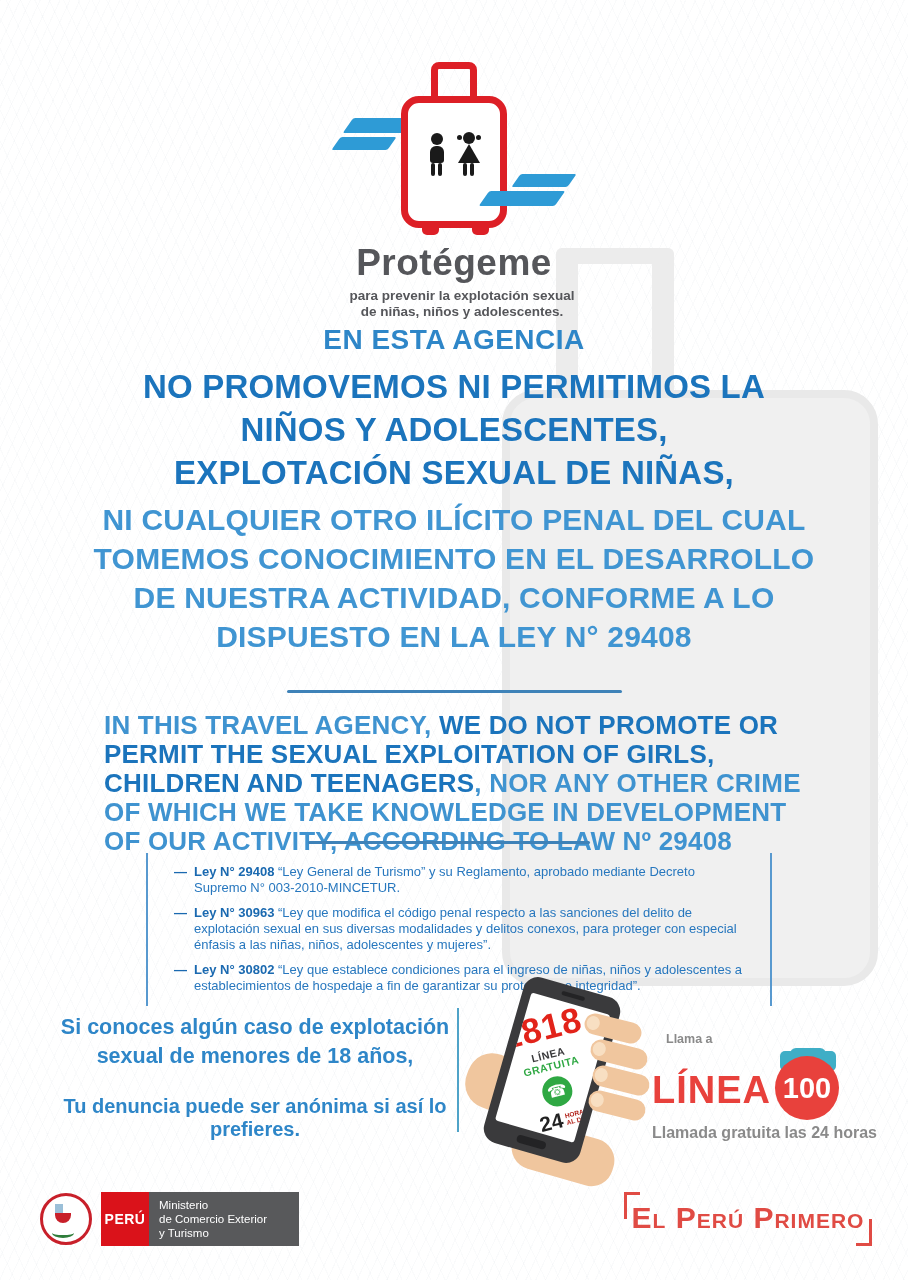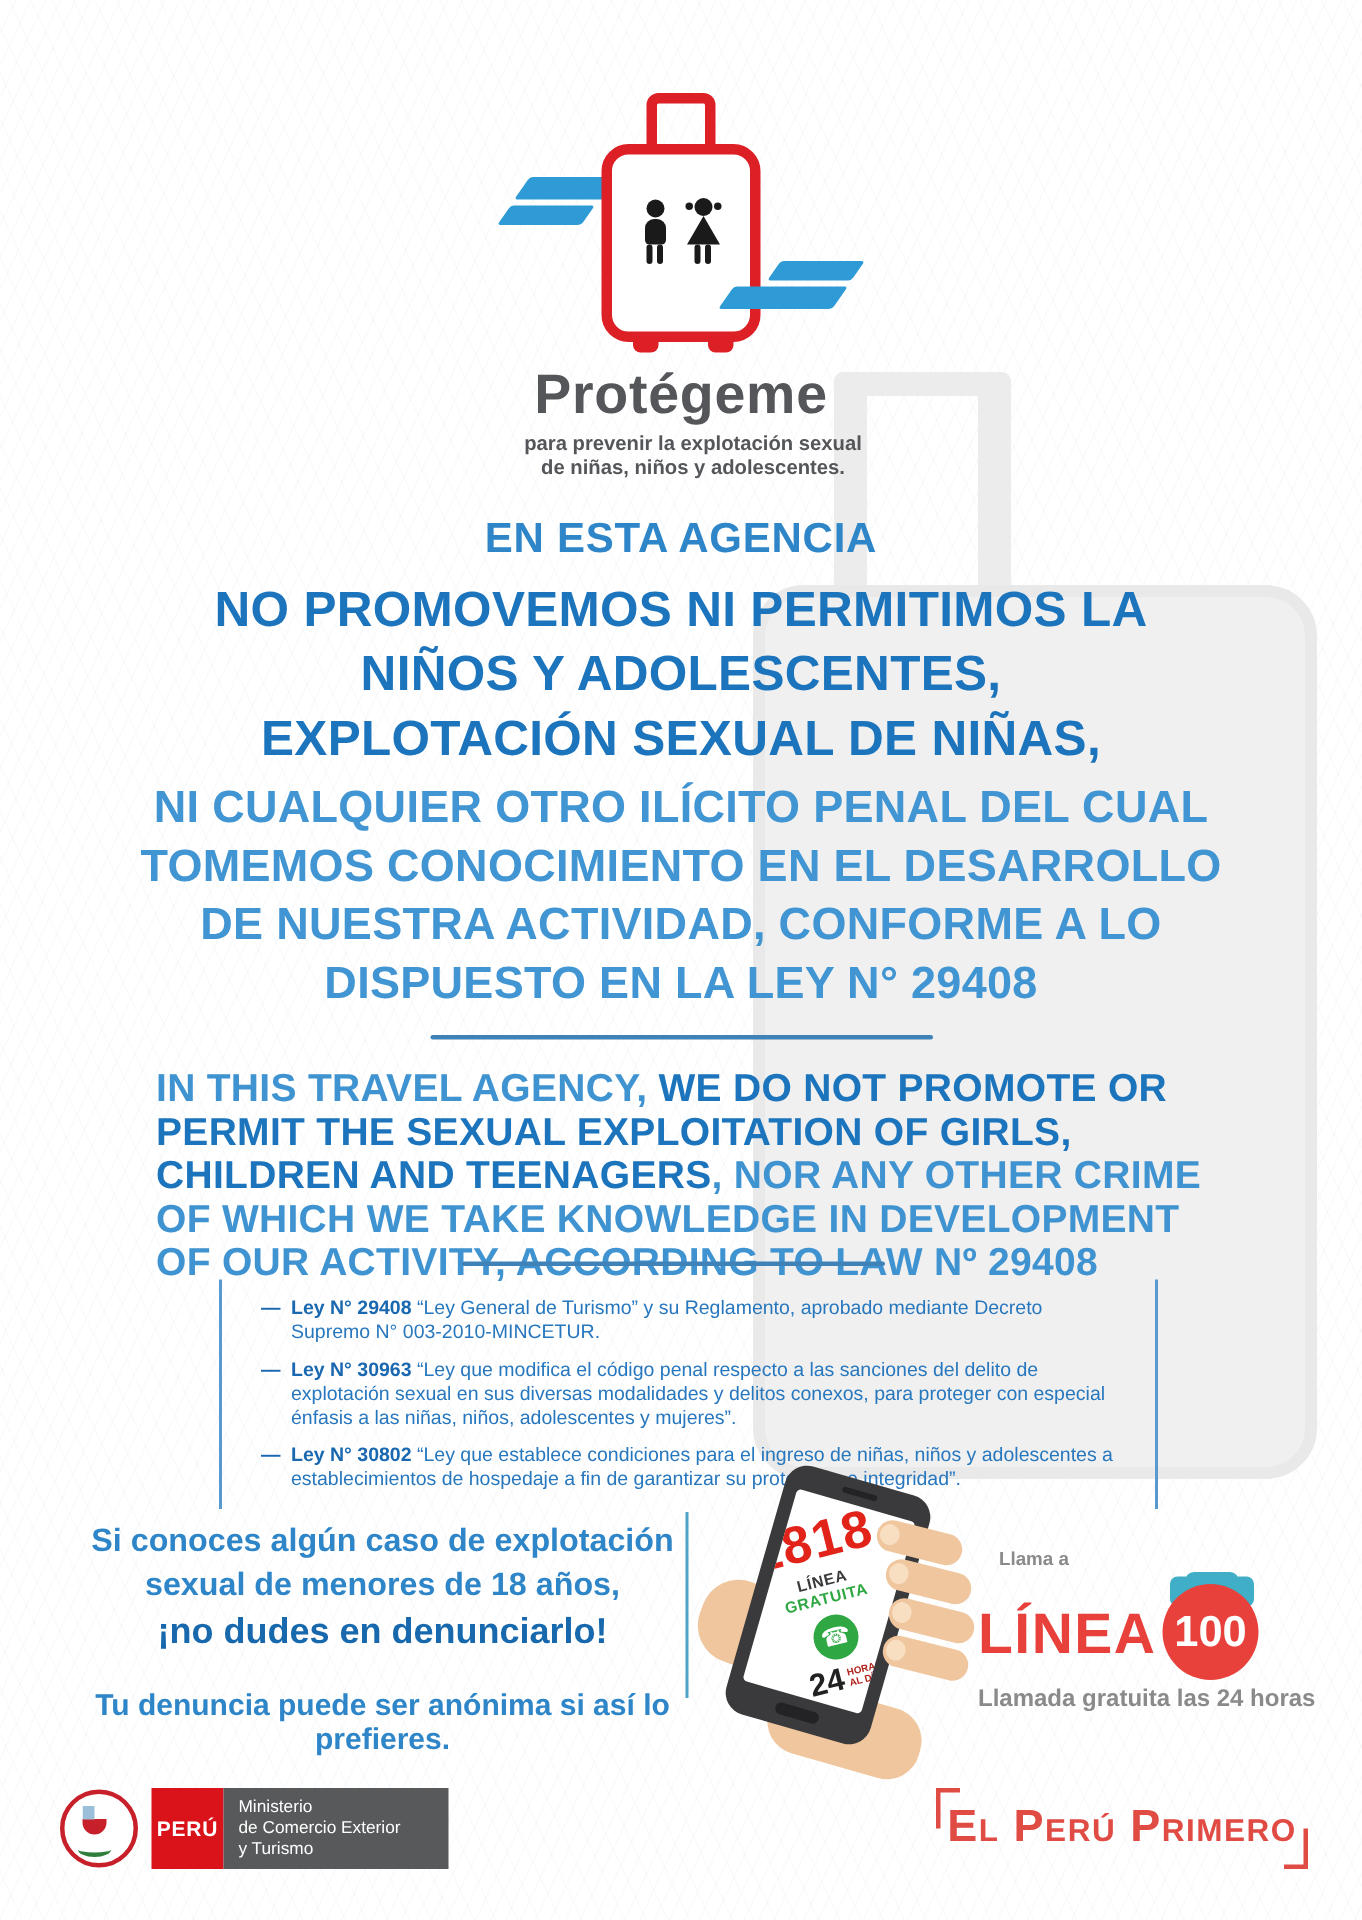--- a/index.html
+++ b/index.html
@@ -42,21 +42,21 @@
   .kid-girl .dress{position:absolute;top:12px;left:50%;transform:translateX(-50%);width:0;height:0;
     border-left:11px solid transparent;border-right:11px solid transparent;border-bottom:19px solid #1a1a1a;}
   .kid-girl .leg{top:31px;}
   .kid-boy{left:16px;top:30px;width:26px;height:46px;}
   .kid-girl{left:48px;top:29px;width:26px;height:47px;}
   .logo-title{margin-top:4px;font-size:37px;font-weight:bold;color:#55565a;letter-spacing:0.5px;}
   .logo-sub{font-size:22px;font-weight:bold;color:#55565a;margin-top:1px;}
   .logo-tag{font-size:13.5px;font-weight:bold;color:#55565a;line-height:16px;margin-top:4px;padding-left:16px;}
 
   
-  .headline{left:0;right:0;top:343px;text-align:center;}
+  .headline{left:0;right:0;top:324px;text-align:center;}
   .hl-intro{font-size:28px;font-weight:bold;color:#2e86c8;letter-spacing:0.5px;margin-bottom:9px;}
   .hl-bold{font-size:33px;font-weight:800;color:#1b74bc;line-height:43px;letter-spacing:0.2px;}
   .hl-light{font-size:30px;font-weight:bold;color:#4095d2;line-height:39px;letter-spacing:0.2px;}
   .hl-light-wrap{margin-top:6px;}
 
   .divider{height:3px;background:#3e82b8;border-radius:2px;}
   .divider-1{left:calc(50% - 167px);top:690px;width:335px;}
   .divider-2{left:calc(50% - 146px);top:841px;width:282px;}
 
   
@@ -213,21 +213,20 @@
     </div>
     <div class="law-item">
       <span class="law-dash">—</span>
       <span><span class="law-name">Ley N° 30802</span> <span>“Ley que establece condiciones para el ingreso de niñas, niños y adolescentes a establecimientos de hospedaje a fin de garantizar su protección e integridad”.</span></span>
     </div>
   </div>
 
   <div class="layer report">
     <div class="rep-l12">Si conoces algún caso de explotación</div>
     <div class="rep-l12">sexual de menores de 18 años,</div>
-    <div class="rep-l3">¡no dudes en denunciarlo!</div>
     <div class="rep-l4">Tu denuncia puede ser anónima si así lo prefieres.</div>
   </div>
 
   <div class="layer vdivider"></div>
 
   <div class="layer phone-block">
     <div class="skin palm-left"></div>
     <div class="skin wrist"></div>
     <div class="phone">
       <div class="spk"></div>

